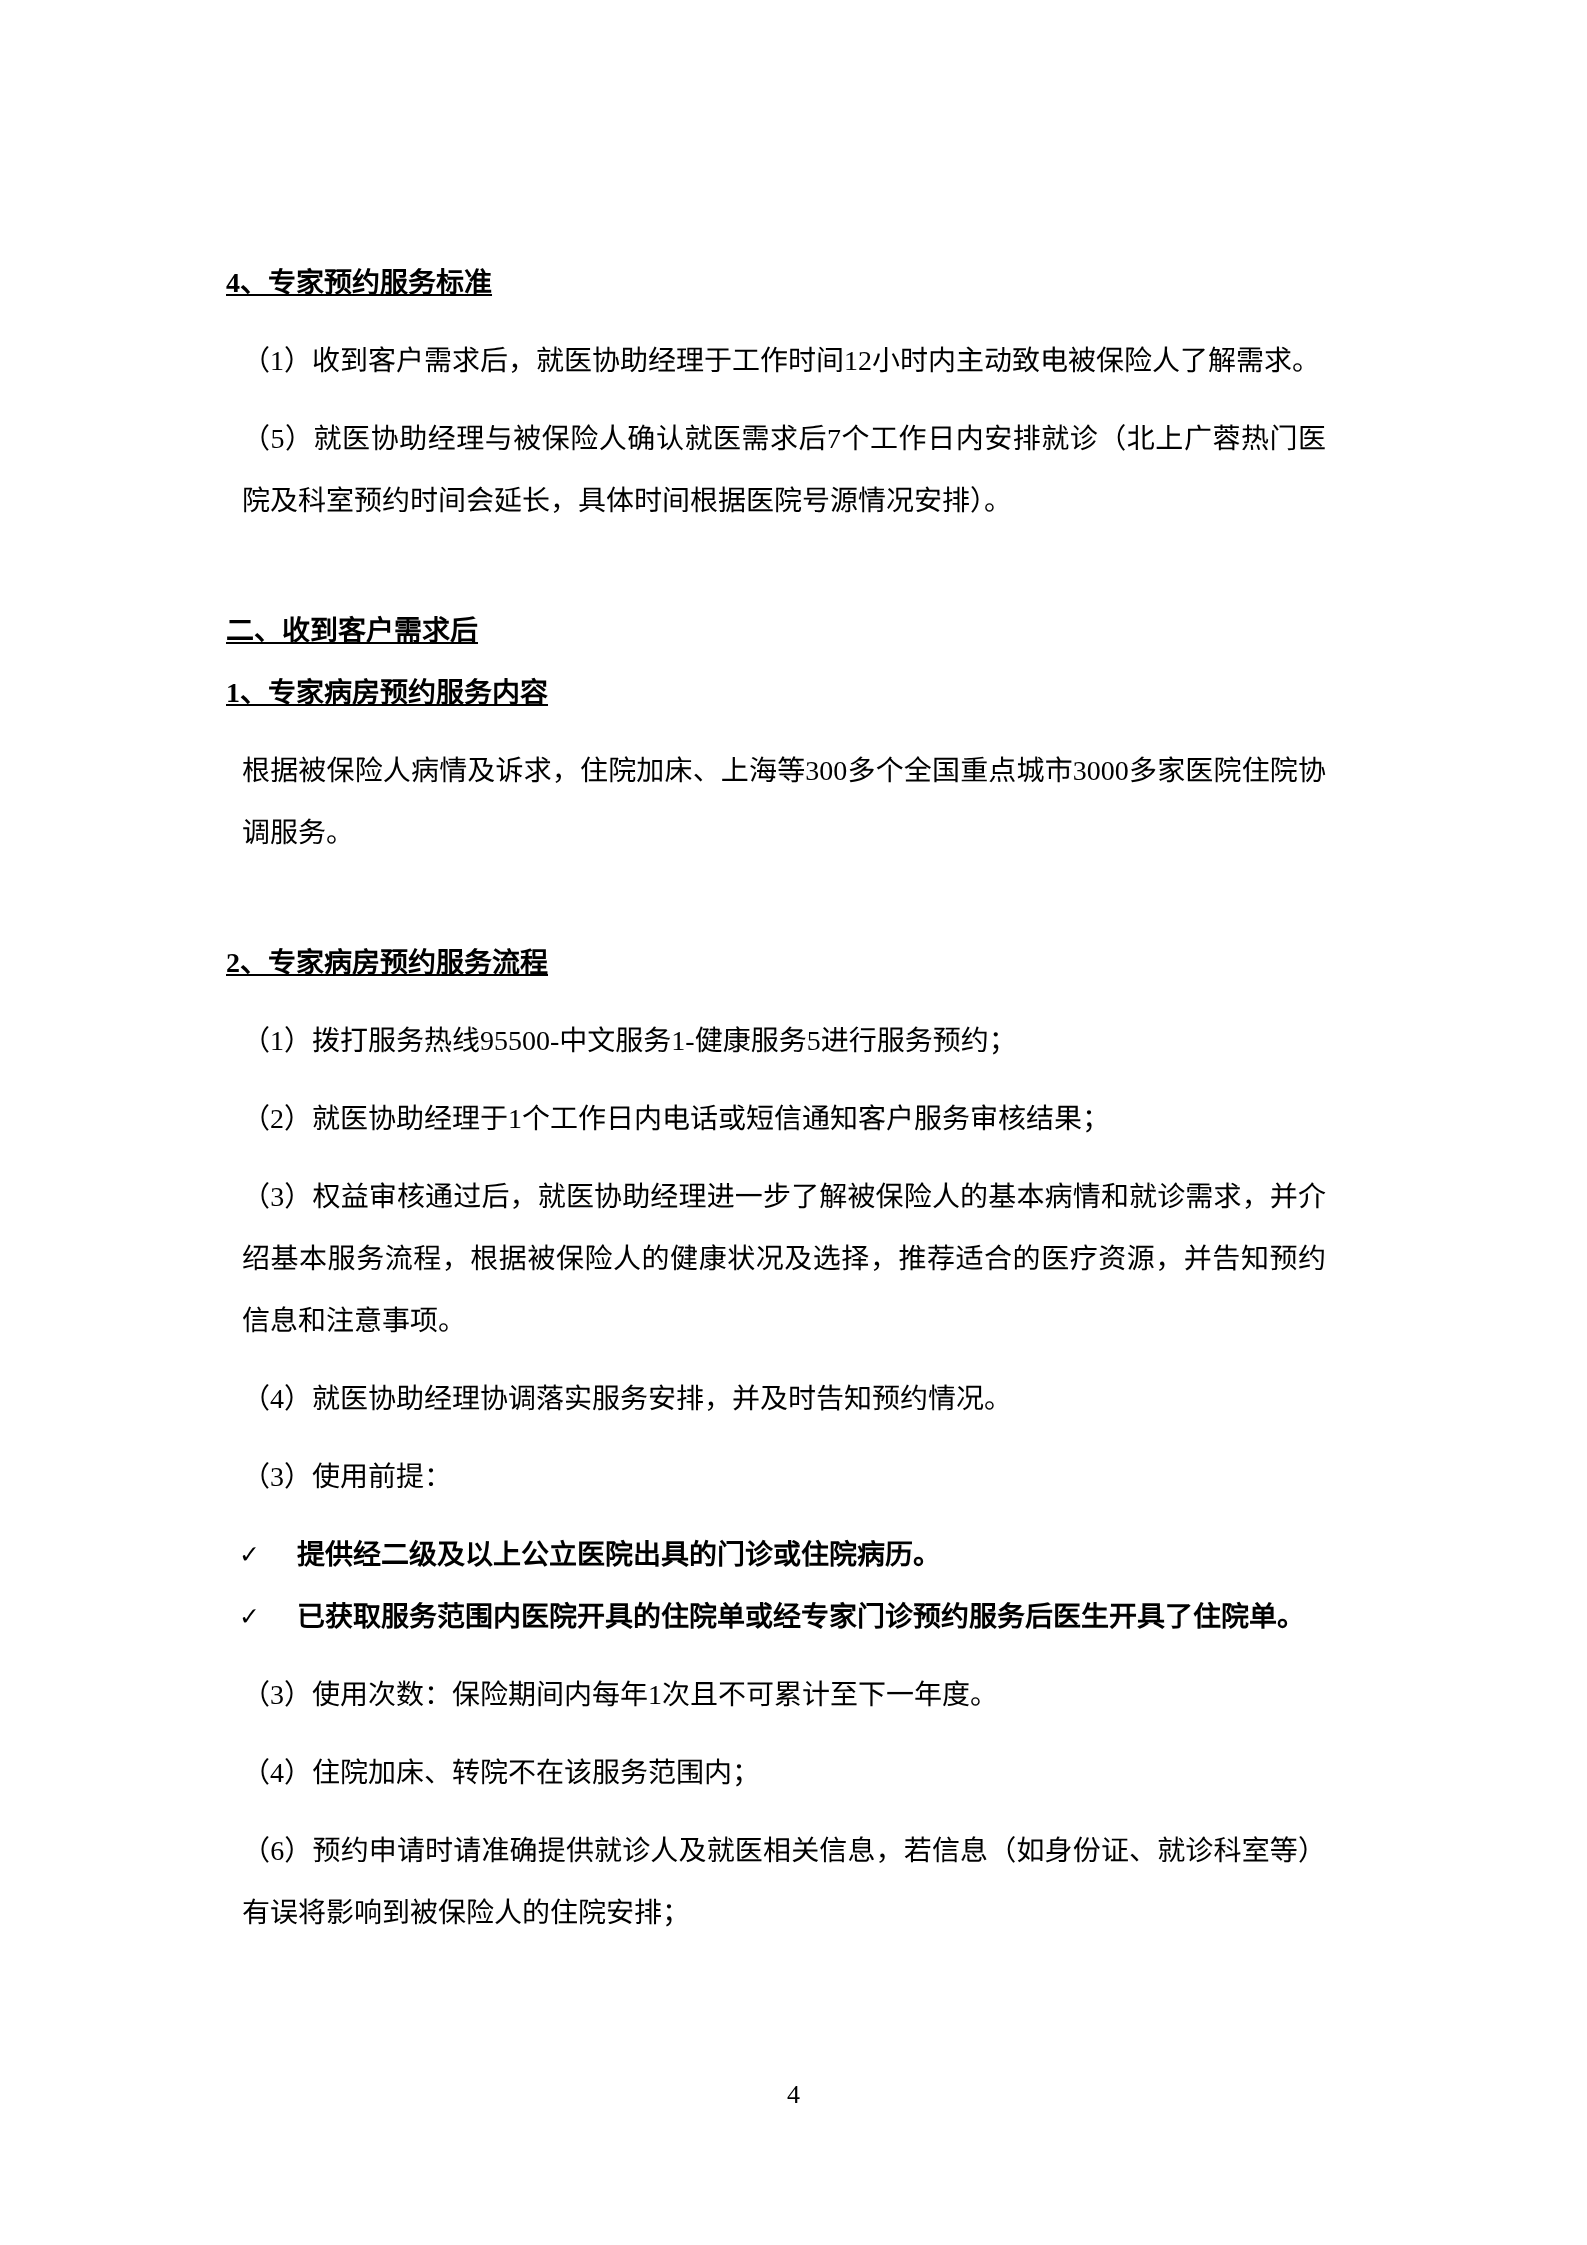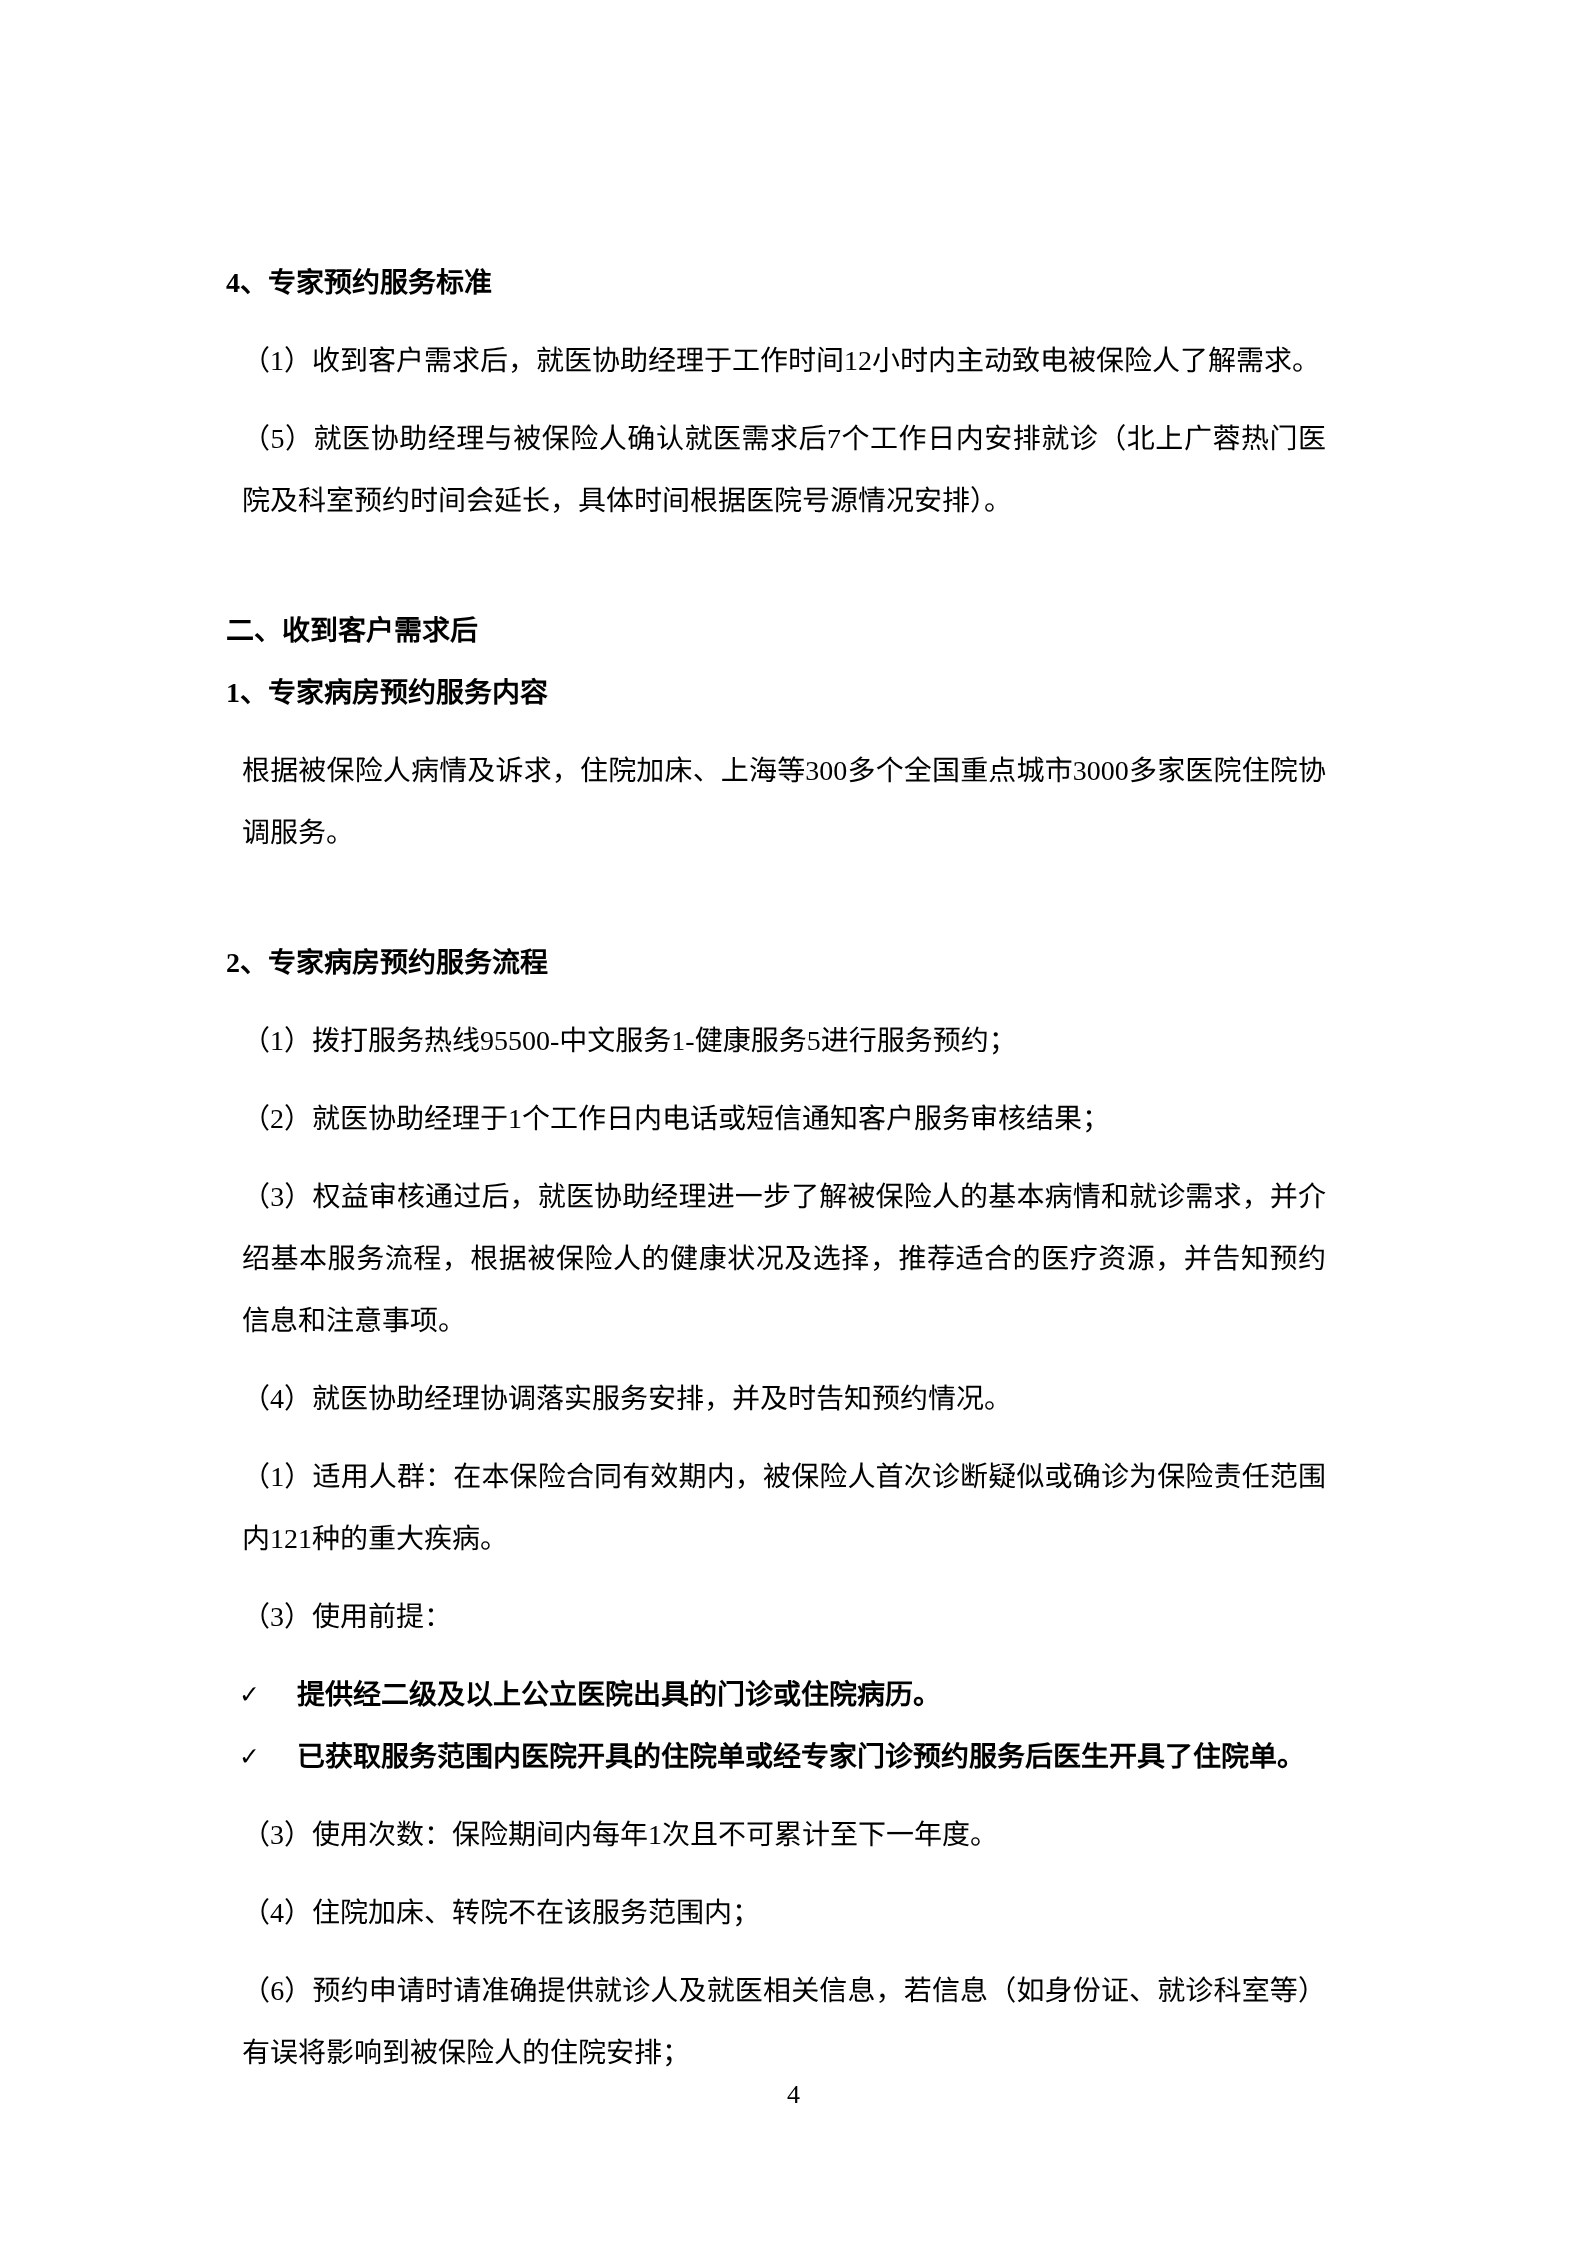--- a/index.html
+++ b/index.html
@@ -24,20 +24,21 @@
     font-size: 28px;
     line-height: 62px;
     text-align: justify;
   }
   .heading {
     margin: 0;
     font-size: 28px;
     font-weight: 700;
     line-height: 62px;
     text-align: left;
+    text-decoration: underline;
   }
   .para {
     margin: 16px;
   }
   .gap-before {
     margin-top: 68px;
   }
   .bullet {
     display: flex;
     margin: 0;
@@ -91,21 +92,20 @@
 
     <p class="para">（1）拨打服务热线95500-中文服务1-健康服务5进行服务预约；</p>
 
     <p class="para">（2）就医协助经理于1个工作日内电话或短信通知客户服务审核结果；</p>
 
     <p class="para">（3）权益审核通过后，就医协助经理进一步了解被保险人的基本病情和就诊需求，并介绍基本服务流程，根据被保险人的健康状况及选择，推荐适合的医疗资源，并告知预约信息和注意事项。</p>
 
     <p class="para">（4）就医协助经理协调落实服务安排，并及时告知预约情况。</p>
 
 
-    <p class="para">（1）适用人群：在本保险合同有效期内，被保险人首次诊断疑似或确诊为保险责任范围内121种的重大疾病。</p>
 
     <p class="para">（3）使用前提：</p>
 
     <div class="bullet">
       <span class="bullet-marker">✓</span>
       <span class="bullet-text">提供经二级及以上公立医院出具的门诊或住院病历。</span>
     </div>
 
     <div class="bullet">
       <span class="bullet-marker">✓</span>

